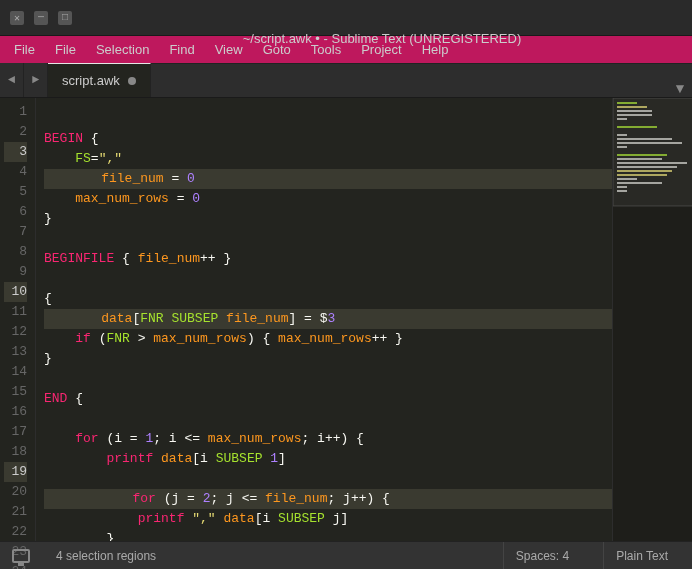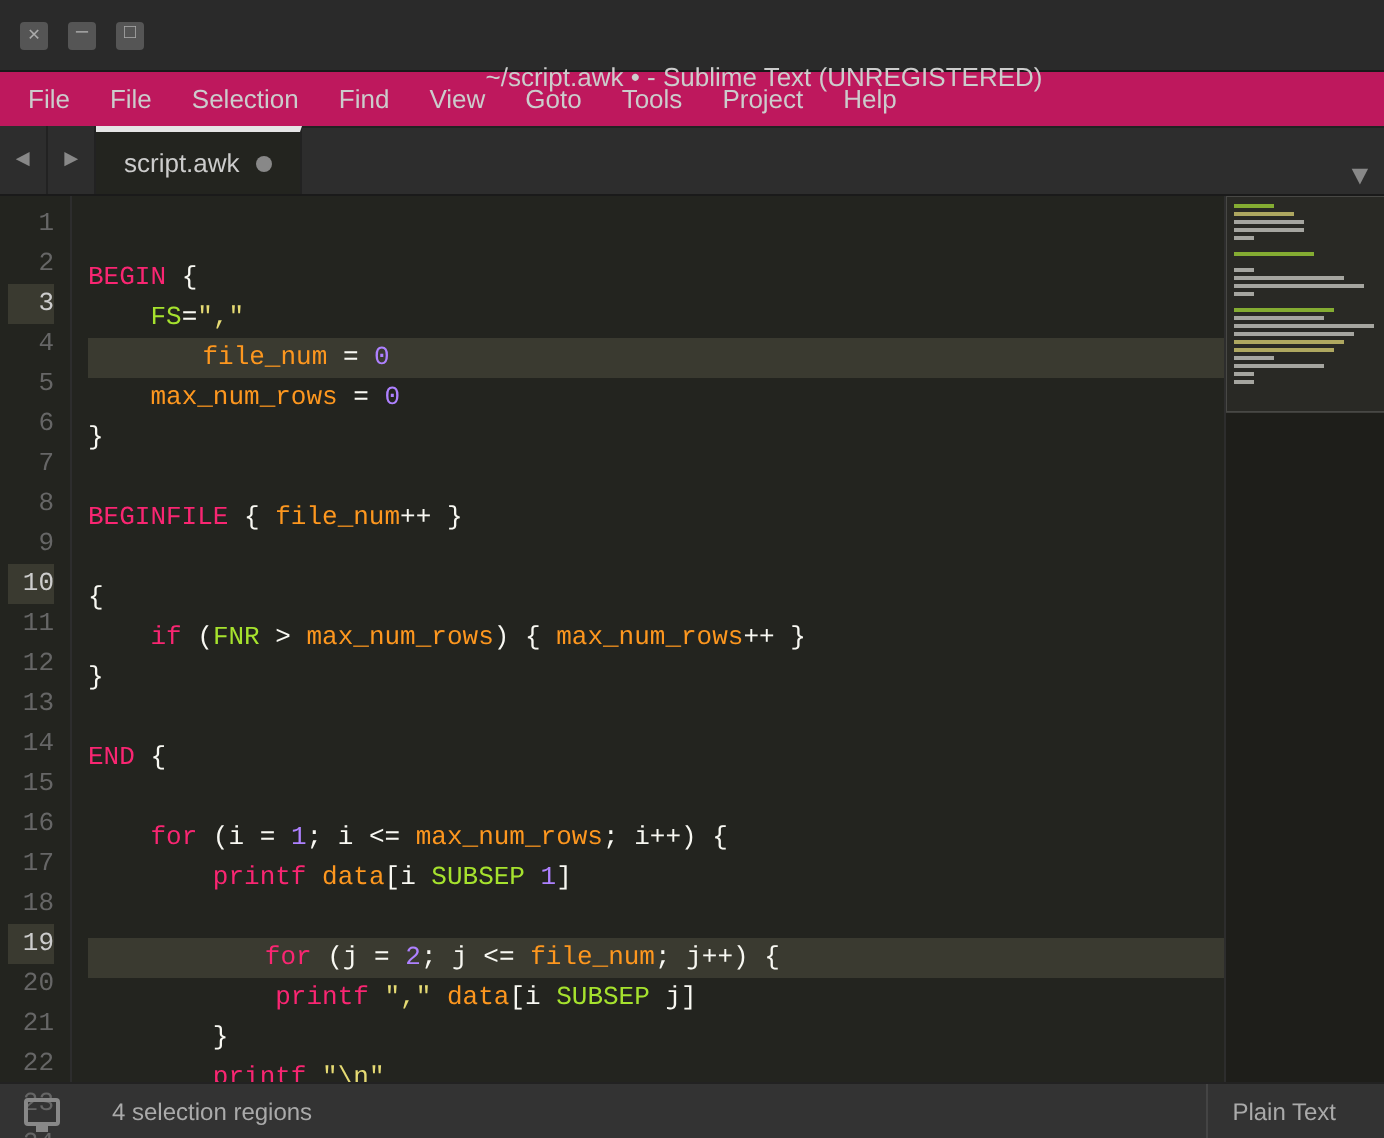--- a/index.html
+++ b/index.html
@@ -86,21 +86,21 @@
       height: 34px;
       display: flex;
       align-items: center;
       gap: 8px;
       border-right: 1px solid #222;
       border-top: 1px solid #555;
       cursor: pointer;
     }
     .tab.active {
       background: #23241f;
-      border-top: 3px solid #e5e5e5;
+      border-top: 1px solid #e5e5e5;
     }
     .tab-dot {
       width: 8px; height: 8px;
       background: #888;
       border-radius: 50%;
     }
     .tab-spacer { flex: 1; }
     .tab-dropdown {
       width: 24px;
       display: flex; align-items: center; justify-content: center;
@@ -271,20 +271,21 @@
   <div id="code-area">
   <div class="code-line"><span class="kw">BEGIN</span> {</div>
       <div class="code-line">    <span class="builtin">FS</span>=<span class="str">","</span></div>
       <div class="code-line selected-line">    <span class="var">file_num</span> = <span class="num">0</span></div>
       <div class="code-line">    <span class="var">max_num_rows</span> = <span class="num">0</span></div>
       <div class="code-line">}</div>
       <div class="code-line">&nbsp;</div>
       <div class="code-line"><span class="kw">BEGINFILE</span> { <span class="var">file_num</span>++ }</div>
       <div class="code-line">&nbsp;</div>
       <div class="code-line">{</div>
+      <div class="code-line selected-line">    <span class="var">data</span>[<span class="builtin">FNR</span> <span class="builtin">SUBSEP</span> <span class="var">file_num</span>] = $<span class="num">3</span></div>
       <div class="code-line">    <span class="kw">if</span> (<span class="builtin">FNR</span> &gt; <span class="var">max_num_rows</span>) { <span class="var">max_num_rows</span>++ }</div>
       <div class="code-line">}</div>
       <div class="code-line">&nbsp;</div>
       <div class="code-line"><span class="kw">END</span> {</div>
       <div class="code-line">&nbsp;</div>
       <div class="code-line">    <span class="kw">for</span> (i = <span class="num">1</span>; i &lt;= <span class="var">max_num_rows</span>; i++) {</div>
       <div class="code-line">        <span class="kw">printf</span> <span class="var">data</span>[i <span class="builtin">SUBSEP</span> <span class="num">1</span>]</div>
       <div class="code-line">&nbsp;</div>
       <div class="code-line selected-line">        <span class="kw">for</span> (j = <span class="num">2</span>; j &lt;= <span class="var">file_num</span>; j++) {</div>
       <div class="code-line">            <span class="kw">printf</span> <span class="str">","</span> <span class="var">data</span>[i <span class="builtin">SUBSEP</span> j]</div>
@@ -319,14 +320,15 @@
 
       <rect x="0" y="0" width="80" height="108" fill="rgba(255,255,255,0.05)" stroke="rgba(255,255,255,0.15)" stroke-width="1"></rect>
     </svg>
   </div>
 </div>
 
 <div id="statusbar">
   <span class="screen-icon"></span>
   <span>4 selection regions</span>
   <span class="status-spacer"></span>
+  <span class="status-section">Spaces: 4</span>
   <span class="status-section">Plain Text</span>
 </div>
 
 </body></html>

